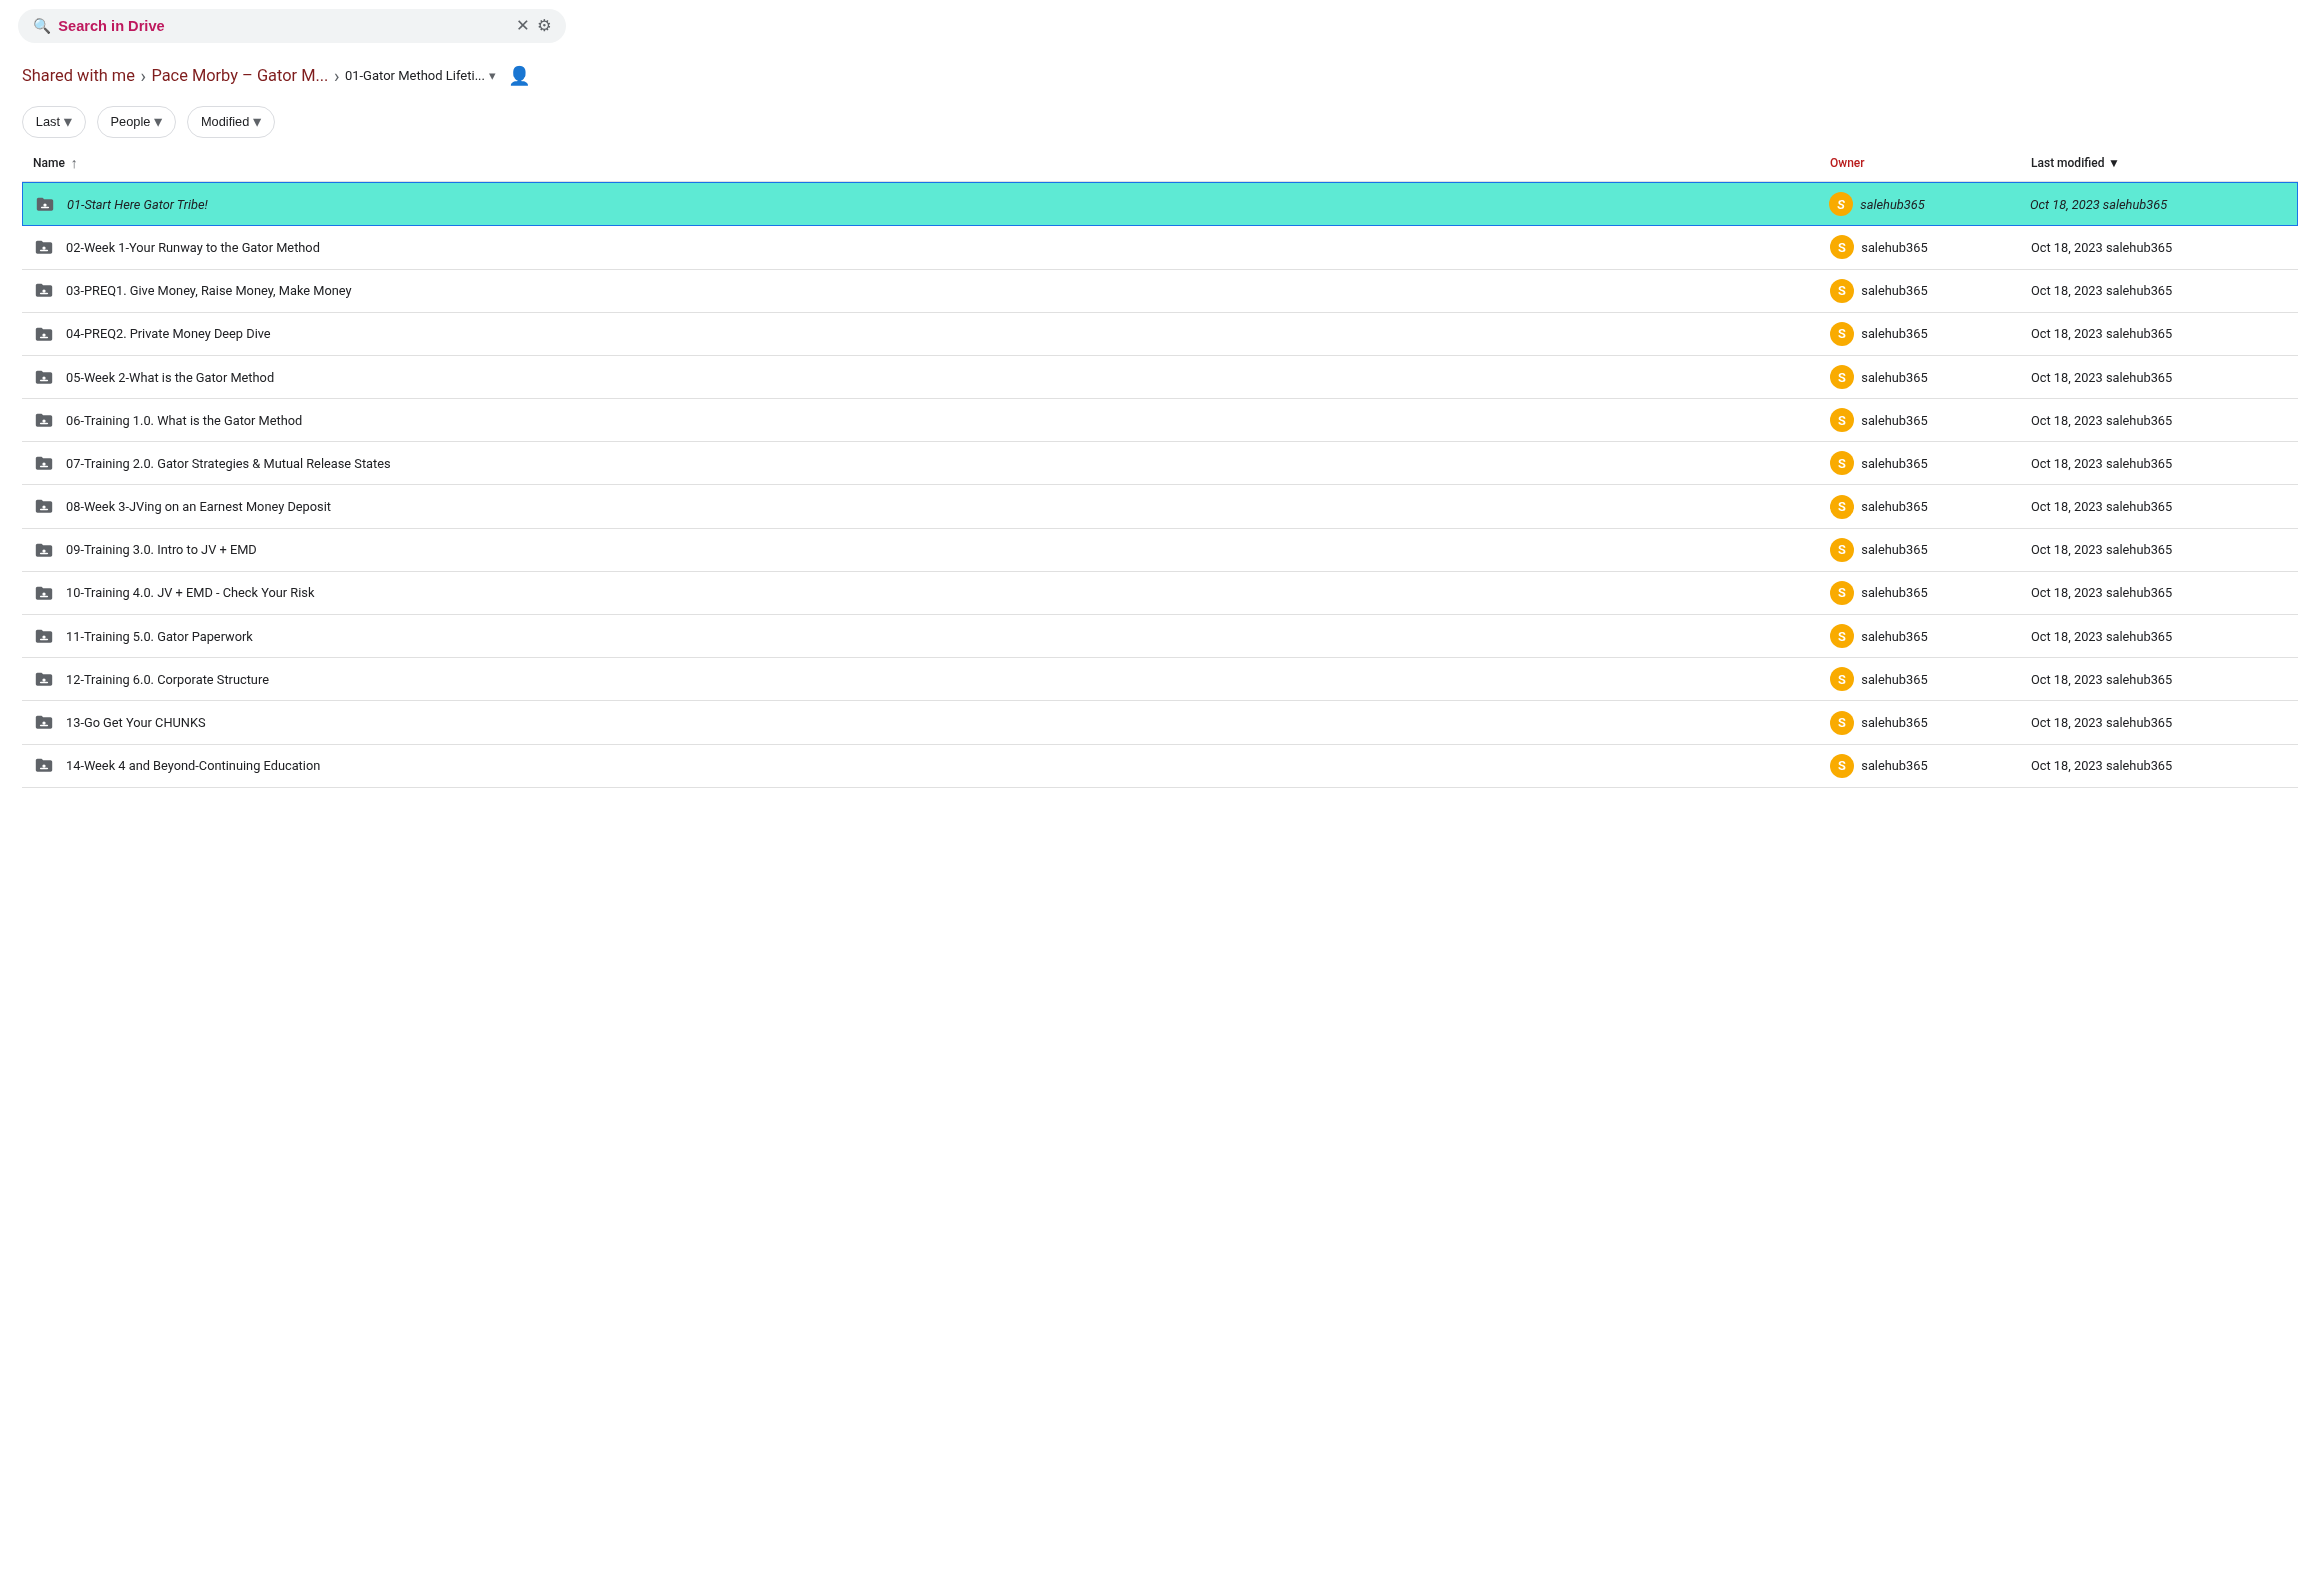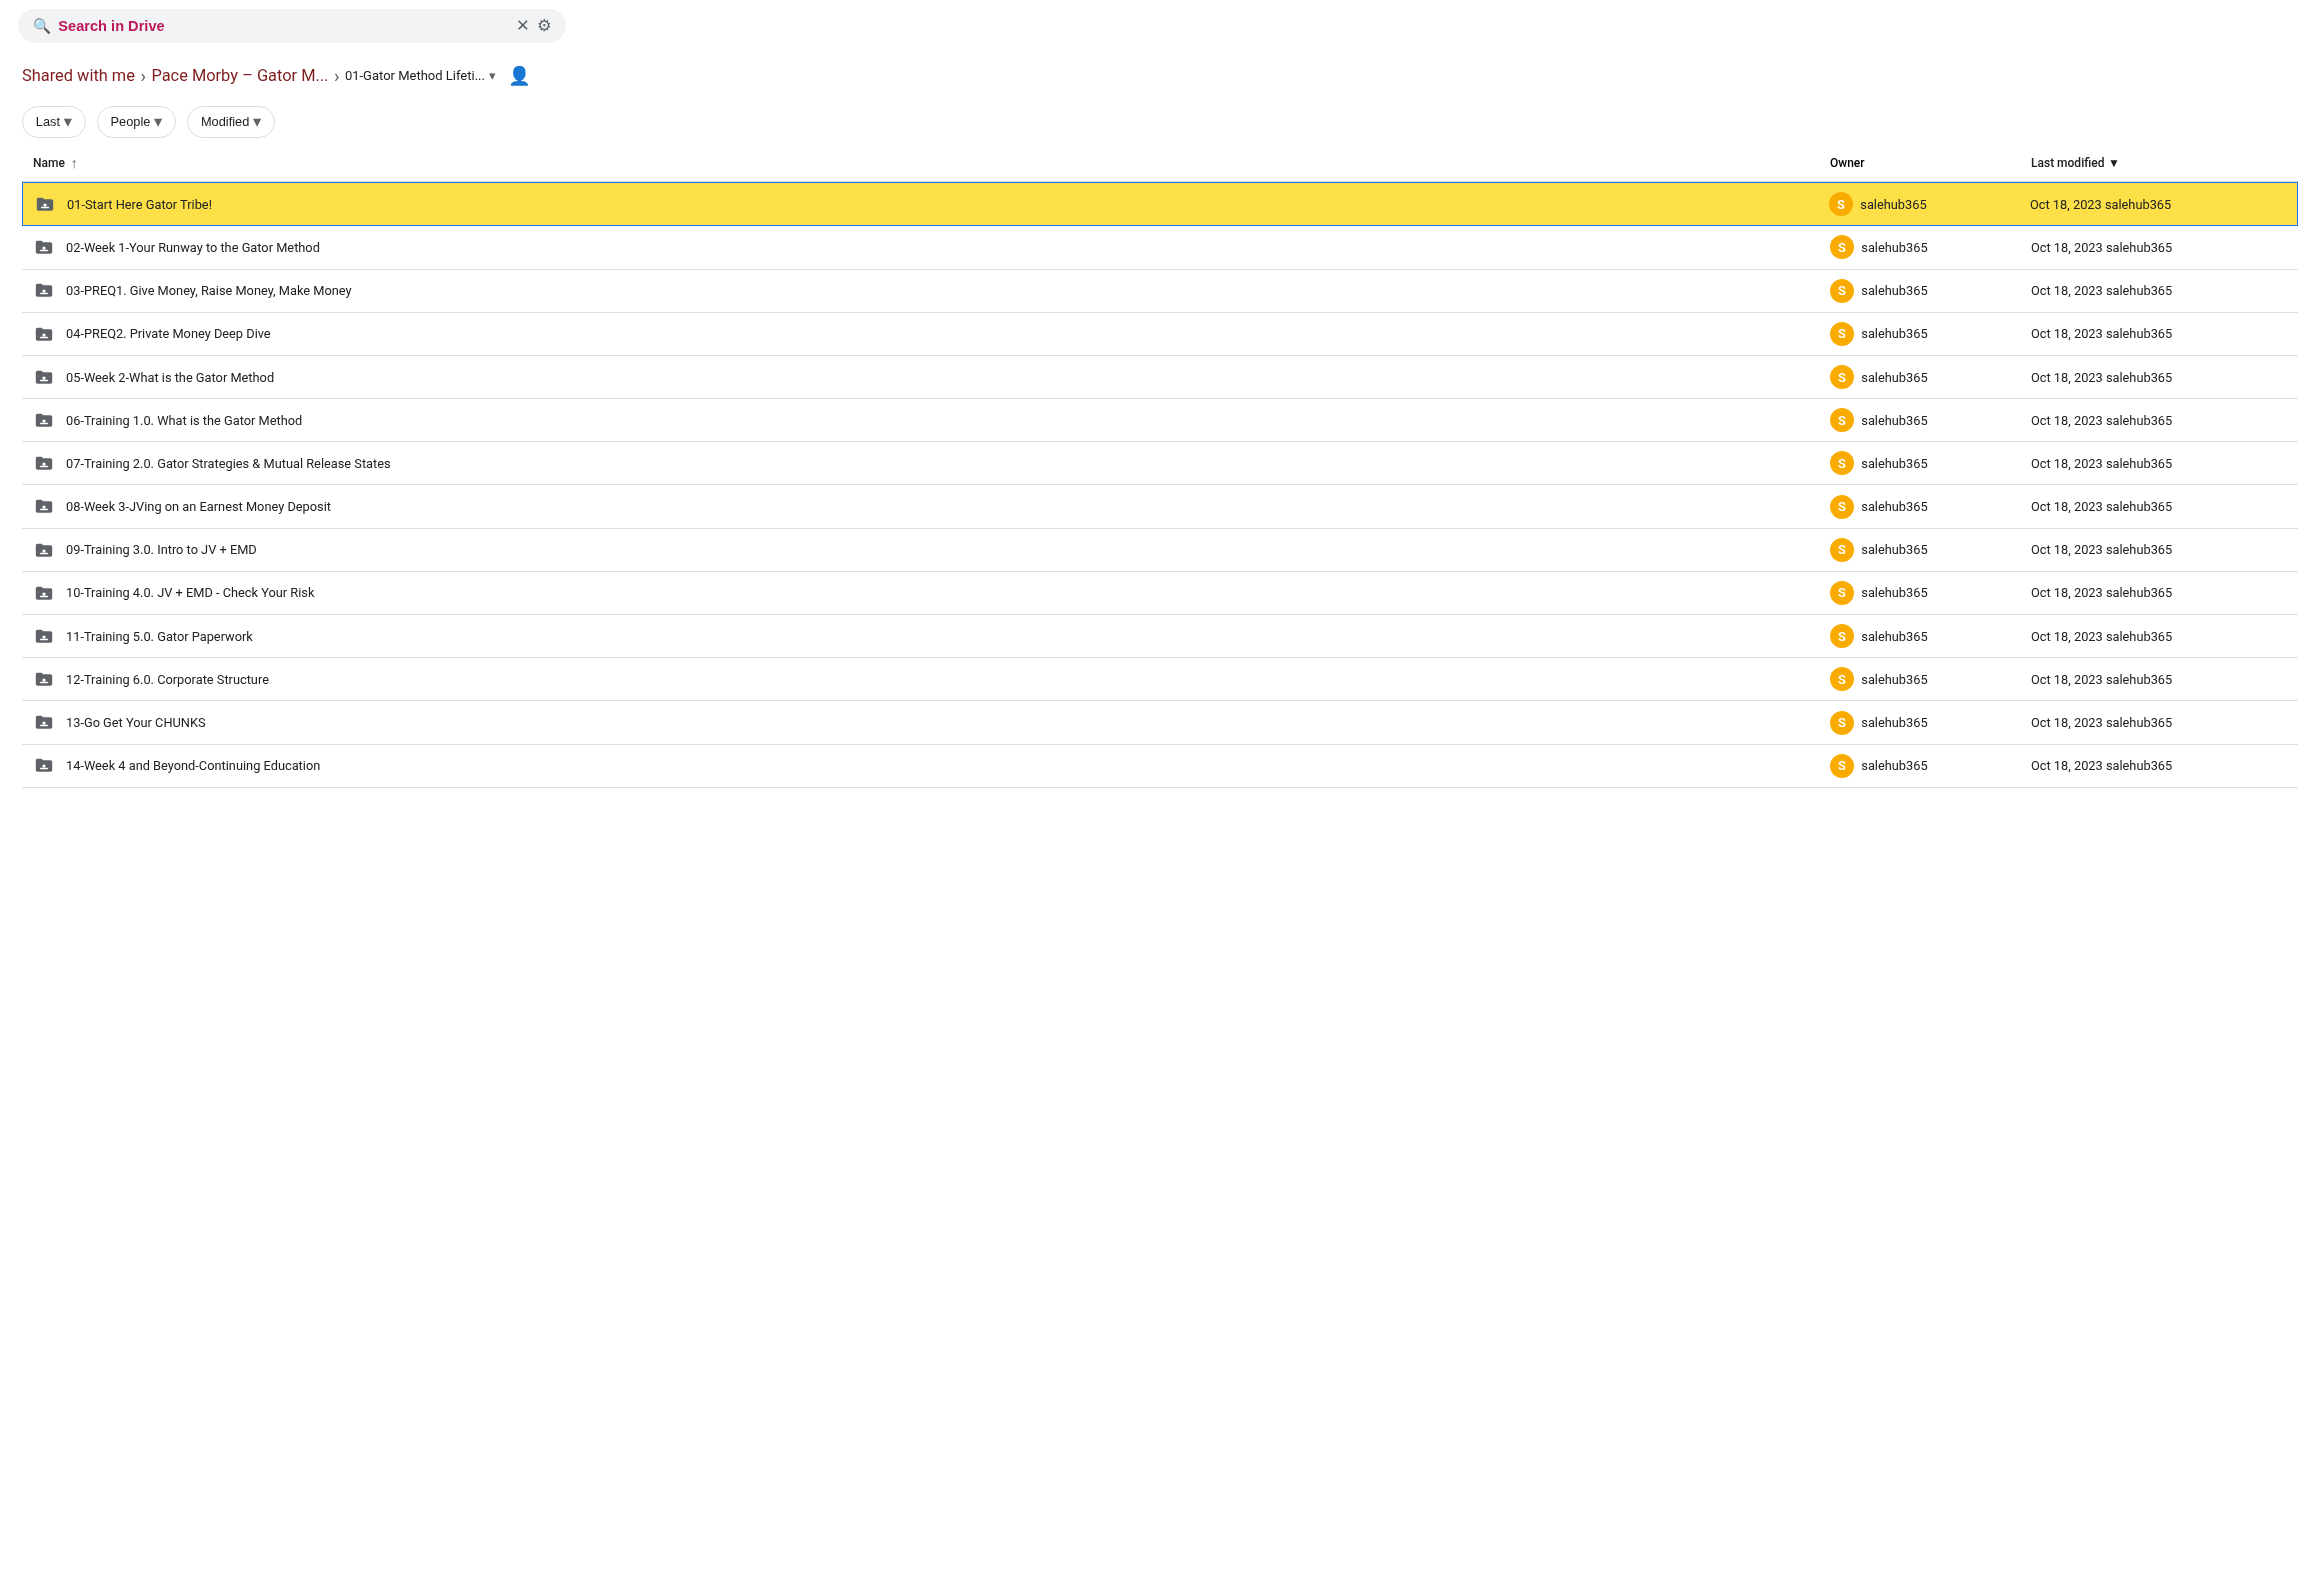--- a/index.html
+++ b/index.html
@@ -91,40 +91,40 @@
       display: flex;
       align-items: center;
       gap: 5.5px;
       font-size: 12px;
       color: #202124;
       font-weight: 500;
     }
     .sort-icon { color: #5f6368; font-size: 14.6px; }
     .col-owner {
       font-size: 12px;
-      color: #000000;
+      color: #b91c1c;
       font-weight: 500;
     }
     .col-modified {
       display: flex;
       align-items: center;
       gap: 3.7px;
       font-size: 12px;
       color: #202124;
       font-weight: 500;
     }
     .table-row {
       display: grid;
       grid-template-columns: 1fr 201px 256px;
       padding: 9.1px 11px;
       border-bottom: 0.9px solid #e0e0e0;
       align-items: center;
       cursor: pointer;
     }
-    .table-row.selected { background: #fde047; border: 0.9px solid #1a73e8; }
+    .table-row.selected { background: #5eead4; border: 0.9px solid #1a73e8; font-style: italic; }
     .row-name {
       display: flex;
       align-items: center;
       gap: 11px;
       font-size: 12.8px;
       color: #202124;
     }
     .folder-icon {
       width: 22px;
       height: 22px;

